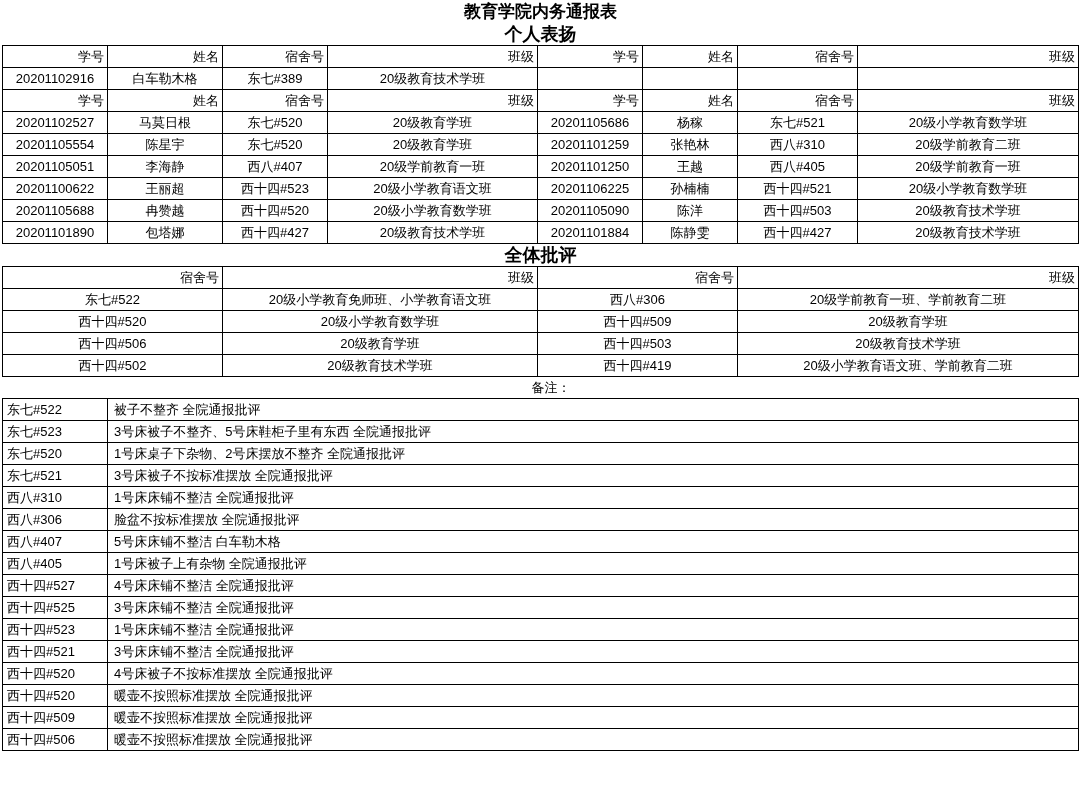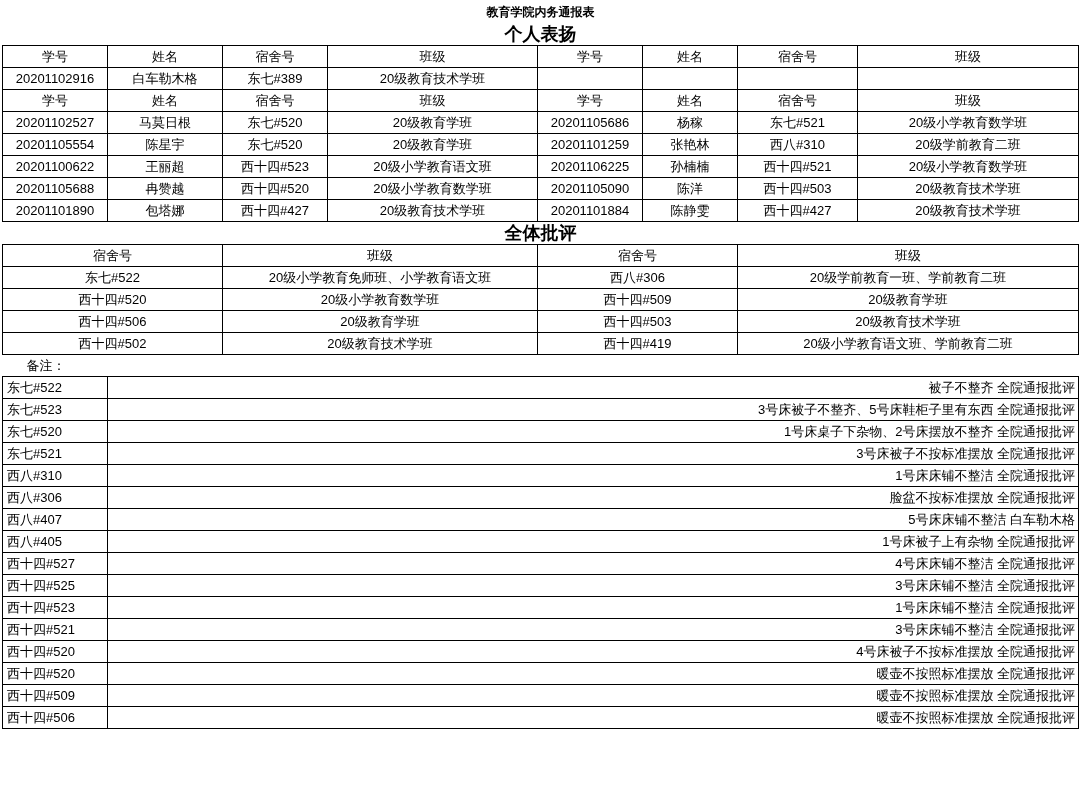--- a/index.html
+++ b/index.html
@@ -33,50 +33,51 @@
     vertical-align: middle;
     height: 19px;
     line-height: 16px;
     font-size: 13px;
     white-space: nowrap;
     overflow: hidden;
   }
   .doc-title {
     border: none;
     font-weight: bold;
-    font-size: 12px;
+    font-size: 17px;
     height: 20px;
     padding-top: 2px;
   }
   .section-title {
     border: none;
     font-weight: bold;
     font-size: 18px;
     height: 20px;
   }
   .hdr {
     font-weight: normal;
+    text-align: right;
   }
   .noborder {
     border: none;
   }
   .blank {
     border: 1px solid #000000;
   }
   .remark-label {
-    text-align: left;
+    text-align: center;
     font-weight: normal;
     padding-left: 24px;
   }
   .remark-room {
     text-align: left;
     padding-left: 4px;
   }
   .remark-text {
-    text-align: right;
+    text-align: left;
     padding-left: 6px;
   }
 </style>
 </head>
 <body>
 
 <div class="page">
 
   <table>
     <colgroup>
@@ -142,20 +143,30 @@
         <td>20201105554</td>
         <td>陈星宇</td>
         <td>东七#520</td>
         <td>20级教育学班</td>
         <td>20201101259</td>
         <td>张艳林</td>
         <td>西八#310</td>
         <td>20级学前教育二班</td>
       </tr>
       <tr>
+        <td>20201105051</td>
+        <td>李海静</td>
+        <td>西八#407</td>
+        <td>20级学前教育一班</td>
+        <td>20201101250</td>
+        <td>王越</td>
+        <td>西八#405</td>
+        <td>20级学前教育一班</td>
+      </tr>
+      <tr>
         <td>20201100622</td>
         <td>王丽超</td>
         <td>西十四#523</td>
         <td>20级小学教育语文班</td>
         <td>20201106225</td>
         <td>孙楠楠</td>
         <td>西十四#521</td>
         <td>20级小学教育数学班</td>
       </tr>
       <tr>

